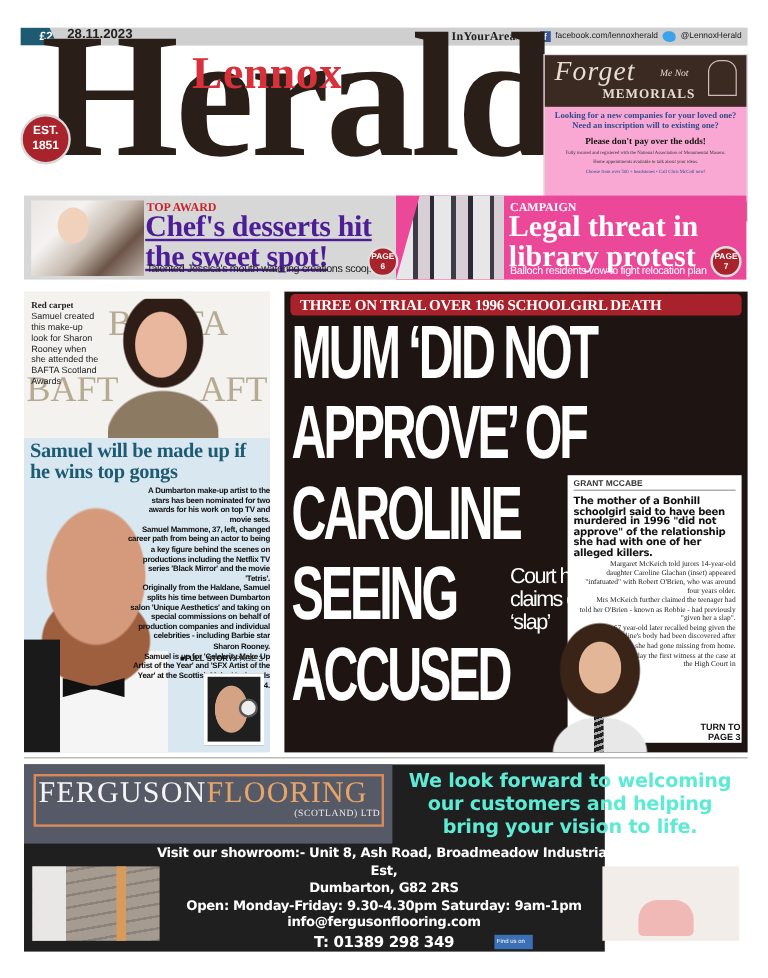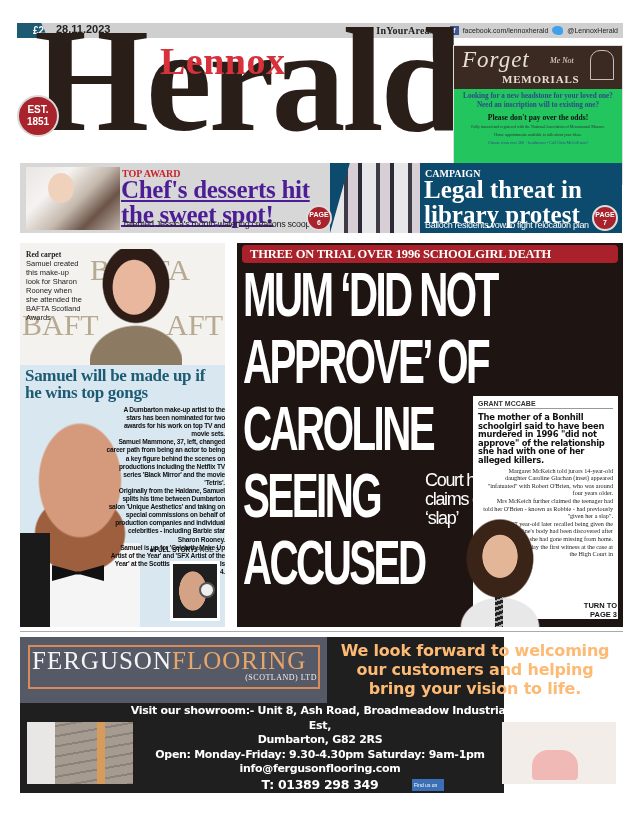--- a/index.html
+++ b/index.html
@@ -20,21 +20,21 @@
   .tw-ico { width: 11px; height: 9px; background: #3ea1ec; border-radius: 50% 50% 40% 60%; }
 
   
   .mast { position: absolute; left: 20px; top: 40px; width: 430px; height: 120px; }
   .herald { position: absolute; left: 14px; top: -34px; font: bold 148px "Liberation Serif", serif; color: #2a1f18; letter-spacing: -3px; line-height: 1; }
   .lennox { position: absolute; left: 140px; top: 2px; font: bold 38px "Liberation Serif", serif; color: #d7313b; letter-spacing: 0.5px; line-height: 1; }
   .est { position: absolute; left: -3px; top: 55px; width: 42px; height: 42px; border-radius: 50%; background: #a8232b;
          border: 2px solid #d8d8d8; color: #fff; font: bold 10px "Liberation Sans", sans-serif; text-align: center; line-height: 12px; padding-top: 7px; }
 
   
-  .memad { position: absolute; left: 453px; top: 45px; width: 170px; height: 140px; border: 1px solid #ddd; background: #22c55e; }
+  .memad { position: absolute; left: 453px; top: 45px; width: 170px; height: 140px; border: 1px solid #ddd; background: #f9a8d4; }
   .memhead { height: 43px; background: #3a2a22; position: relative; color: #e7ddd0; }
   .memhead .forget { position: absolute; left: 8px; top: 1px; font: italic 23px "Liberation Serif", serif; letter-spacing: 1px; }
   .memhead .mn { position: absolute; left: 96px; top: 10px; font: italic 8px "Liberation Serif", serif; }
   .memhead .memorials { position: absolute; left: 48px; top: 27px; font: bold 11px "Liberation Serif", serif; letter-spacing: 0.8px; }
   .memhead .stone { position: absolute; right: 8px; top: 4px; width: 24px; height: 30px; border: 1px solid #cbb; border-radius: 10px 10px 0 0; }
   .memline1 { color: #2f4a8a; font: bold 7.2px "Liberation Serif", serif; text-align: center; margin-top: 3px; line-height: 9px; }
   .memline2 { font: bold 7.6px "Liberation Serif", serif; text-align: center; margin-top: 3px; }
   .memsmall { font: 4px "Liberation Serif", serif; text-align: center; margin-top: 2px; color: #333; line-height: 6px; }
   .memsmall.blue { color: #2f4a8a; }
   .memfoot { position: absolute; left: 0; bottom: 0; width: 100%; height: 16px; background: #3a2a22; color: #eee; padding-left: 5px; }
@@ -48,21 +48,21 @@
   .teaser1 { position: absolute; left: 20px; top: 163px; width: 325px; height: 70px; background: #d7d7d7; padding-left: 28px; }
   .teaser1 .photo { position: absolute; left: 6px; top: 4px; width: 94px; height: 63px;
      background: linear-gradient(135deg, #e9e6e3 0%, #f5f3f1 30%, #c5b9ad 55%, #6b5448 75%, #bfb3a9 100%); }
   .teaser1 .photo::after { content: ""; position: absolute; left: 22px; top: 6px; width: 26px; height: 30px; border-radius: 50%; background: #f0d2bc; }
   .tkicker1 { position: absolute; left: 102px; top: 5px; font: bold 10px "Liberation Serif", serif; color: #c8232c; }
   .thead1 { position: absolute; left: 101px; top: 14px; font: bold 25px "Liberation Serif", serif; color: #4c1d95; line-height: 25px; letter-spacing: -0.3px; text-decoration: underline; }
   .tsub1 { position: absolute; left: 102px; top: 56px; font: 9px "Liberation Sans", sans-serif; color: #222; letter-spacing: -0.3px; }
   .pagebadge { position: absolute; width: 26px; height: 26px; border-radius: 50%; background: #a8232b; color: #fff; border: 2px solid #ddd;
      font: bold 7px "Liberation Sans", sans-serif; text-align: center; line-height: 8px; padding-top: 4px; }
 
-  .teaser2 { position: absolute; left: 330px; top: 163px; width: 292px; height: 70px; background: #0c4a6e; }
+  .teaser2 { position: absolute; left: 330px; top: 163px; width: 292px; height: 70px; background: #ec4899; }
   .teaser2 .photo { position: absolute; left: 0; top: 0; width: 90px; height: 70px;
      clip-path: polygon(22% 0, 100% 0, 100% 100%, 0 100%);
      background: repeating-linear-gradient(90deg, #e7e7ea 0 14px, #3d3b45 14px 18px, #d8cfd6 18px 28px, #2b2b38 28px 32px); }
   .tkicker2 { position: absolute; left: 95px; top: 5px; font: bold 10px "Liberation Serif", serif; color: #fff; }
   .thead2 { position: absolute; left: 94px; top: 14px; font: bold 25px "Liberation Serif", serif; color: #fff; line-height: 25px; }
   .tsub2 { position: absolute; left: 95px; top: 57px; font: 9px "Liberation Sans", sans-serif; color: #fff; letter-spacing: -0.3px; }
 
   
   .leftstory { position: absolute; left: 20px; top: 243px; width: 205px; height: 384px; background: #d9e7f0; overflow: hidden; }
   .bafta { position: absolute; left: 0; top: 0; width: 205px; height: 122px; background: #f4f2ee; }
@@ -114,21 +114,21 @@
   .hr { position: absolute; left: 20px; height: 1px; background: #aaa; }
 
   
   .fergad { position: absolute; left: 20px; top: 637px; width: 484px; height: 156px; background: #1f1f1f; }
   .ferglogo { position: absolute; left: 0; top: 0; width: 307px; height: 66px; background: #565a66; }
   .ferglogo .frame { position: absolute; left: 8px; top: 8px; width: 292px; height: 44px; border: 2px solid #d98a5a; }
   .ferglogo .name { position: absolute; left: 12px; top: 10px; font: 25px "Liberation Serif", serif; letter-spacing: 1px; color: #f4f4f4; line-height: 28px; }
   .ferglogo .name span { color: #e7a56a; }
   .ferglogo .ltd { position: absolute; right: 10px; top: 36px; font: 8px "Liberation Serif", serif; color: #eee; letter-spacing: 0.5px; }
   .ferglogo .tag { position: absolute; left: 38px; top: 52px; font: bold 10.5px "Liberation Serif", serif; color: #e29a67; letter-spacing: 1px; }
-  .fergtag { position: absolute; left: 310px; top: 4px; width: 290px; text-align: center; font: bold 16px "DejaVu Sans", sans-serif; color: #fdba74; line-height: 19px; letter-spacing: -0.2px; }
+  .fergtag { position: absolute; left: 310px; top: 4px; width: 290px; text-align: center; font: bold 16px "DejaVu Sans", sans-serif; color: #5eead4; line-height: 19px; letter-spacing: -0.2px; }
   .fergcontact { position: absolute; left: 105px; top: 67px; width: 390px; text-align: center; color: #fff; font: bold 11px "DejaVu Sans", sans-serif; line-height: 14.5px; letter-spacing: -0.3px; }
   .fergcontact .big { font-size: 12.5px; line-height: 15px; }
   .stairs { position: absolute; left: 7px; top: 85px; width: 106px; height: 62px;
      background: repeating-linear-gradient(170deg, #a69b90 0 8px, #8d8279 8px 10px); }
   .stairs::after { content: ""; position: absolute; left: 70px; top: 0; width: 8px; height: 62px; background: #d79c5c; }
   .stairs::before { content: ""; position: absolute; left: 0; top: 0; width: 28px; height: 62px; background: #e9e7e5; }
   .room { position: absolute; left: 482px; top: 85px; width: 114px; height: 62px; background: #f3ede9; }
   .room::after { content: ""; position: absolute; left: 30px; top: 28px; width: 46px; height: 30px; border-radius: 16px 16px 4px 4px; background: #f0b9b5; }
   .fbbadge { position: absolute; left: 392px; top: 142px; width: 32px; height: 12px; background: #3b6fb6; color: #fff; font: 5px "Liberation Sans", sans-serif; line-height: 12px; padding-left: 2px; }
 </style>
@@ -157,21 +157,21 @@
 </div>
 
 <div class="memad">
   <div class="memhead">
     <span class="forget">Forget</span>
     <span class="mn">Me Not</span>
     <span class="memorials">MEMORIALS</span>
     <span class="stone"></span>
   </div>
   <div class="memline1">
-    <div>Looking for a new headstone for your loved one?</div>
+    <div>Looking for a new companies for your loved one?</div>
     <div>Need an inscription will to existing one?</div>
   </div>
   <div class="memline2">Please don't pay over the odds!</div>
   <div class="memsmall">Fully insured and registered with the National Association of Monumental Masons.</div>
   <div class="memsmall">Home appointments available to talk about your ideas.</div>
   <div class="memsmall blue">Choose from over 500 + headstones • Call Chris McColl now!</div>
   <div class="memfoot">
     <div class="tel">Tel: 07841 339052</div>
     <div class="email">email: forgetmenotmemorials@gmail.com</div>
     <div class="findus">

